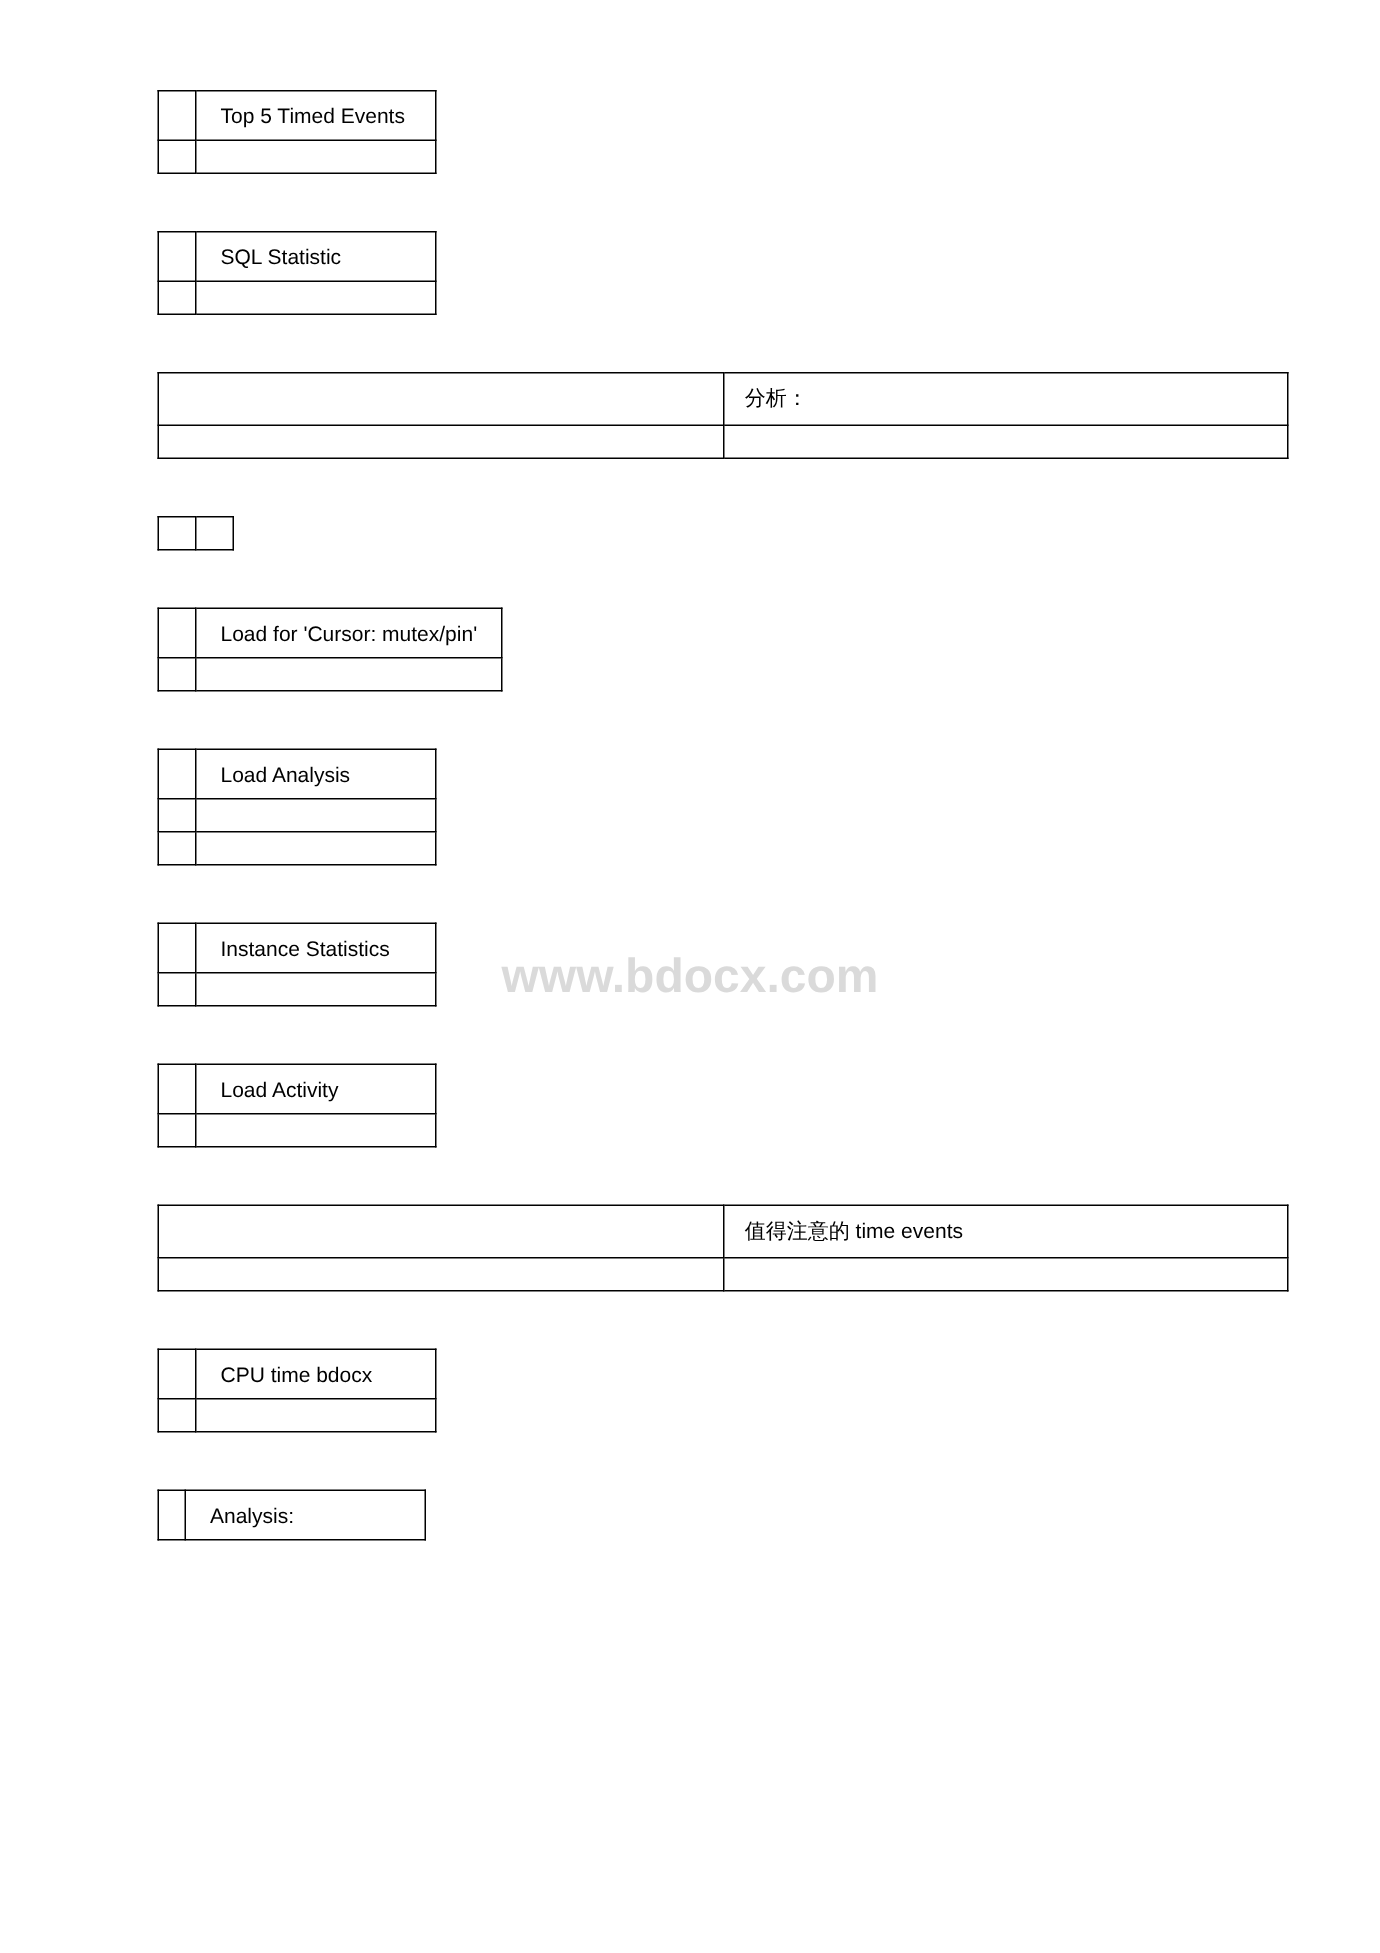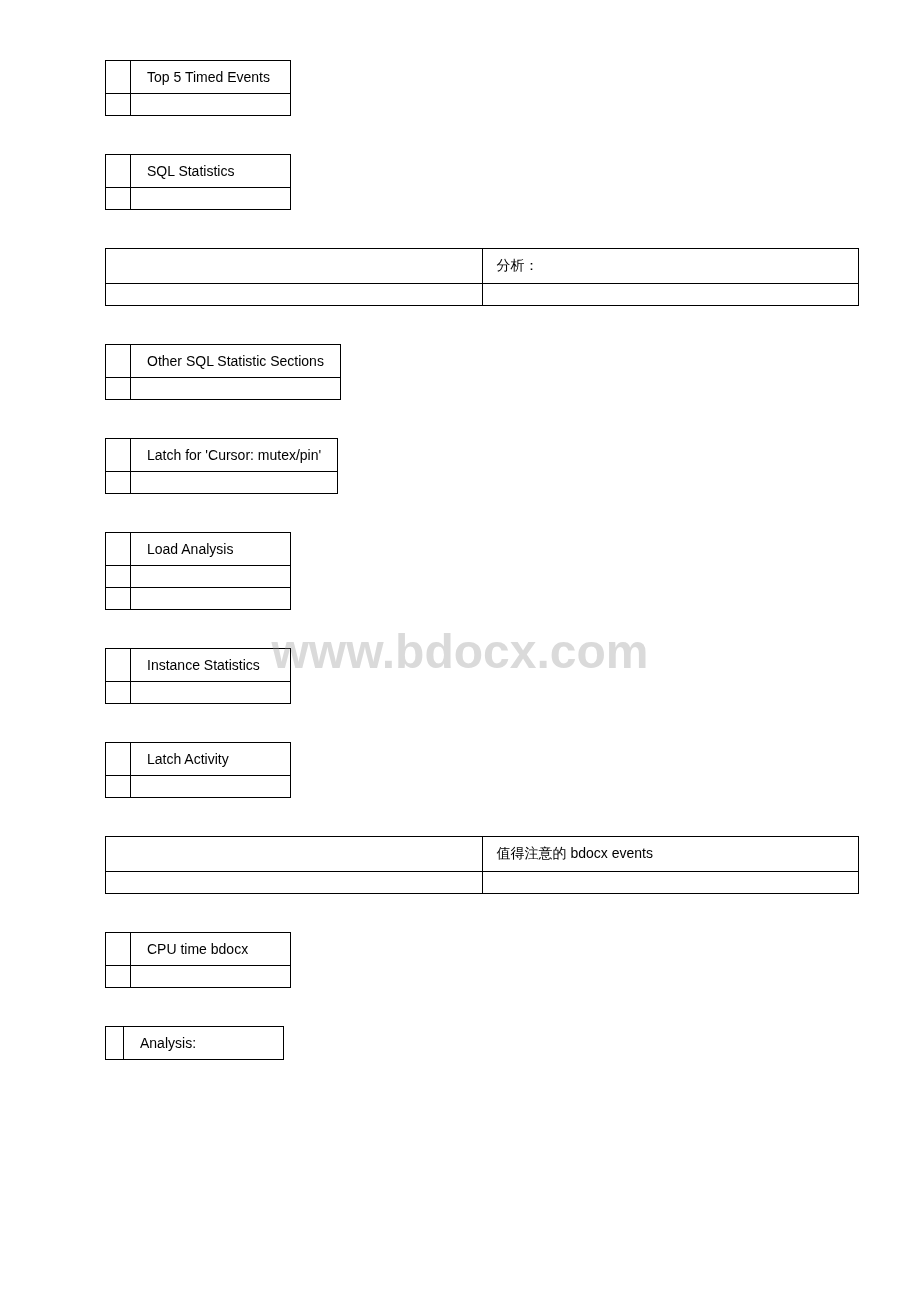--- a/index.html
+++ b/index.html
@@ -15,21 +15,21 @@
       width: 920px;
       min-height: 1302px;
       position: relative;
     }
 
     .watermark {
       position: fixed;
       top: 50%;
       left: 50%;
       transform: translate(-50%, -50%);
-      font-size: 48px;
+      font-size: 32px;
       color: rgba(150, 150, 150, 0.35);
       white-space: nowrap;
       pointer-events: none;
       z-index: 1000;
       font-weight: bold;
     }
 
     .page-content {
       padding: 60px 0 60px 0;
     }
@@ -108,21 +108,21 @@
       </tr>
     </tbody>
       </table>
   </div>
 
   <div class="section-block section-spacing">
     <table class="section-table">
       <tbody>
           <tr>
         <td class="marker-cell"></td>
-        <td class="label-cell">SQL Statistics</td>
+        <td class="label-cell">SQL Statistic</td>
       </tr>
       <tr class="empty-row">
         <td></td>
         <td></td>
       </tr>
     </tbody>
       </table>
   </div>
 
   <div class="section-block-wide section-spacing">
@@ -136,38 +136,34 @@
         <td></td>
         <td></td>
       </tr>
     </tbody>
       </table>
   </div>
 
   <div class="section-block section-spacing">
     <table class="section-table">
       <tbody>
-          <tr>
-        <td class="marker-cell"></td>
-        <td class="label-cell">Other SQL Statistic Sections</td>
-      </tr>
-      <tr class="empty-row">
-        <td></td>
-        <td></td>
-      </tr>
-    </tbody>
-      </table>
-  </div>
-
-  <div class="section-block section-spacing">
-    <table class="section-table">
-      <tbody>
-          <tr>
-        <td class="marker-cell"></td>
-        <td class="label-cell">Latch for 'Cursor: mutex/pin'</td>
+      <tr class="empty-row">
+        <td></td>
+        <td></td>
+      </tr>
+    </tbody>
+      </table>
+  </div>
+
+  <div class="section-block section-spacing">
+    <table class="section-table">
+      <tbody>
+          <tr>
+        <td class="marker-cell"></td>
+        <td class="label-cell">Load for 'Cursor: mutex/pin'</td>
       </tr>
       <tr class="empty-row">
         <td></td>
         <td></td>
       </tr>
     </tbody>
       </table>
   </div>
 
   <div class="section-block section-spacing">
@@ -202,36 +198,36 @@
       </tr>
     </tbody>
       </table>
   </div>
 
   <div class="section-block section-spacing">
     <table class="section-table">
       <tbody>
           <tr>
         <td class="marker-cell"></td>
-        <td class="label-cell">Latch Activity</td>
+        <td class="label-cell">Load Activity</td>
       </tr>
       <tr class="empty-row">
         <td></td>
         <td></td>
       </tr>
     </tbody>
       </table>
   </div>
 
   <div class="section-block-wide section-spacing">
     <table class="analysis-table">
       <tbody>
           <tr>
         <td></td>
-        <td>值得注意的 bdocx events</td>
+        <td>值得注意的 time events</td>
       </tr>
       <tr class="empty-row">
         <td></td>
         <td></td>
       </tr>
     </tbody>
       </table>
   </div>
 
   <div class="section-block section-spacing">

